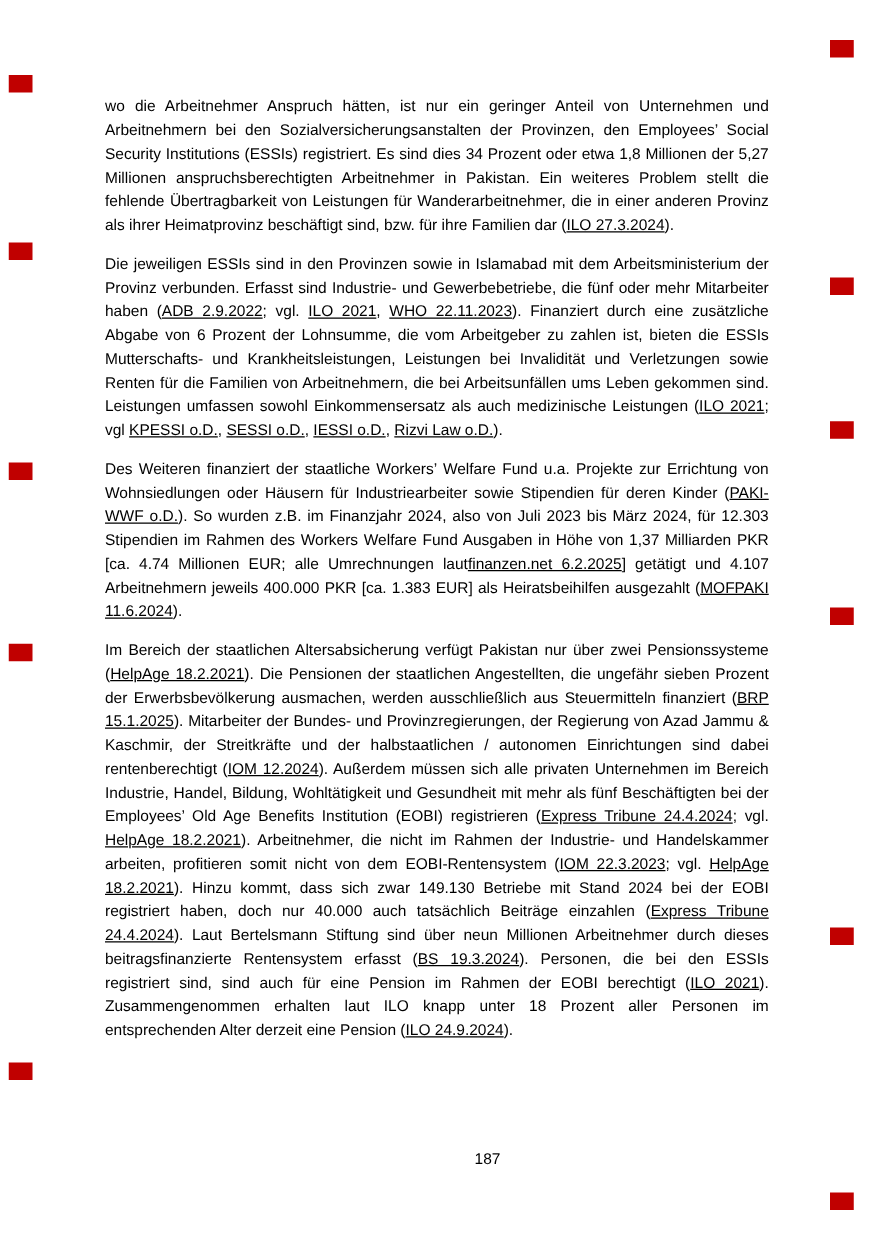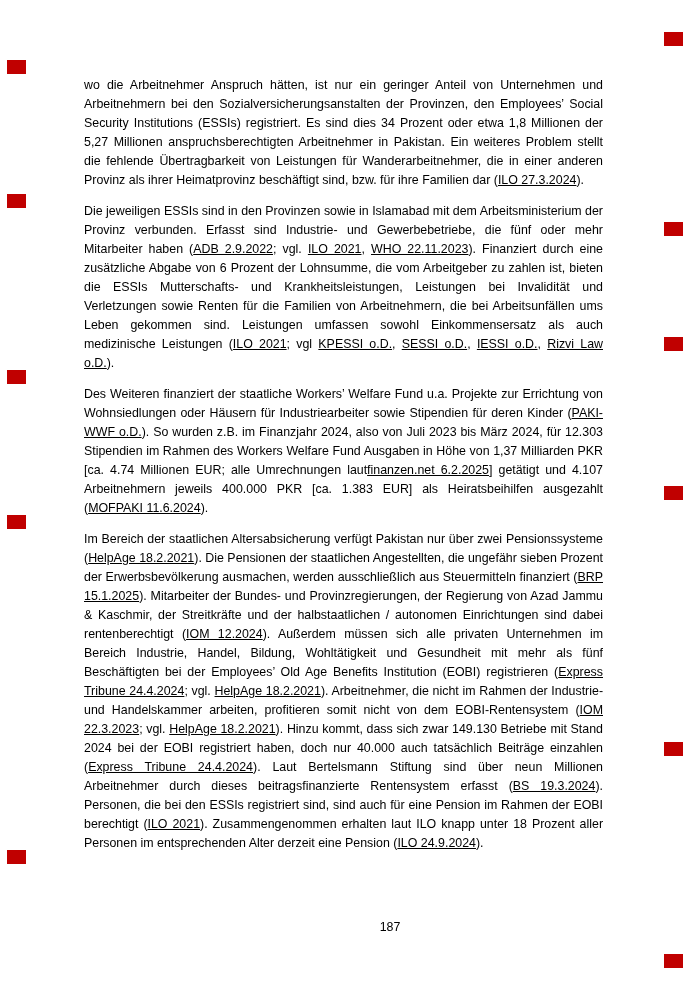--- a/index.html
+++ b/index.html
@@ -15,21 +15,21 @@
   .content {
     position: absolute;
     left: 84px;
     top: 76px;
     width: 535px;
     font-size: 12.4px;
     line-height: 19px;
     text-align: justify;
     hyphens: auto;
   }
-  .content p { margin: 0 16px 12px 0; }
+  .content p { margin: 0 4px 12px 0; }
   .citation {
     text-decoration: underline;
     color: #000000;
     cursor: pointer;
   }
   .page-number {
     position: absolute;
     top: 920px;
     left: 0;
     width: 100%;

